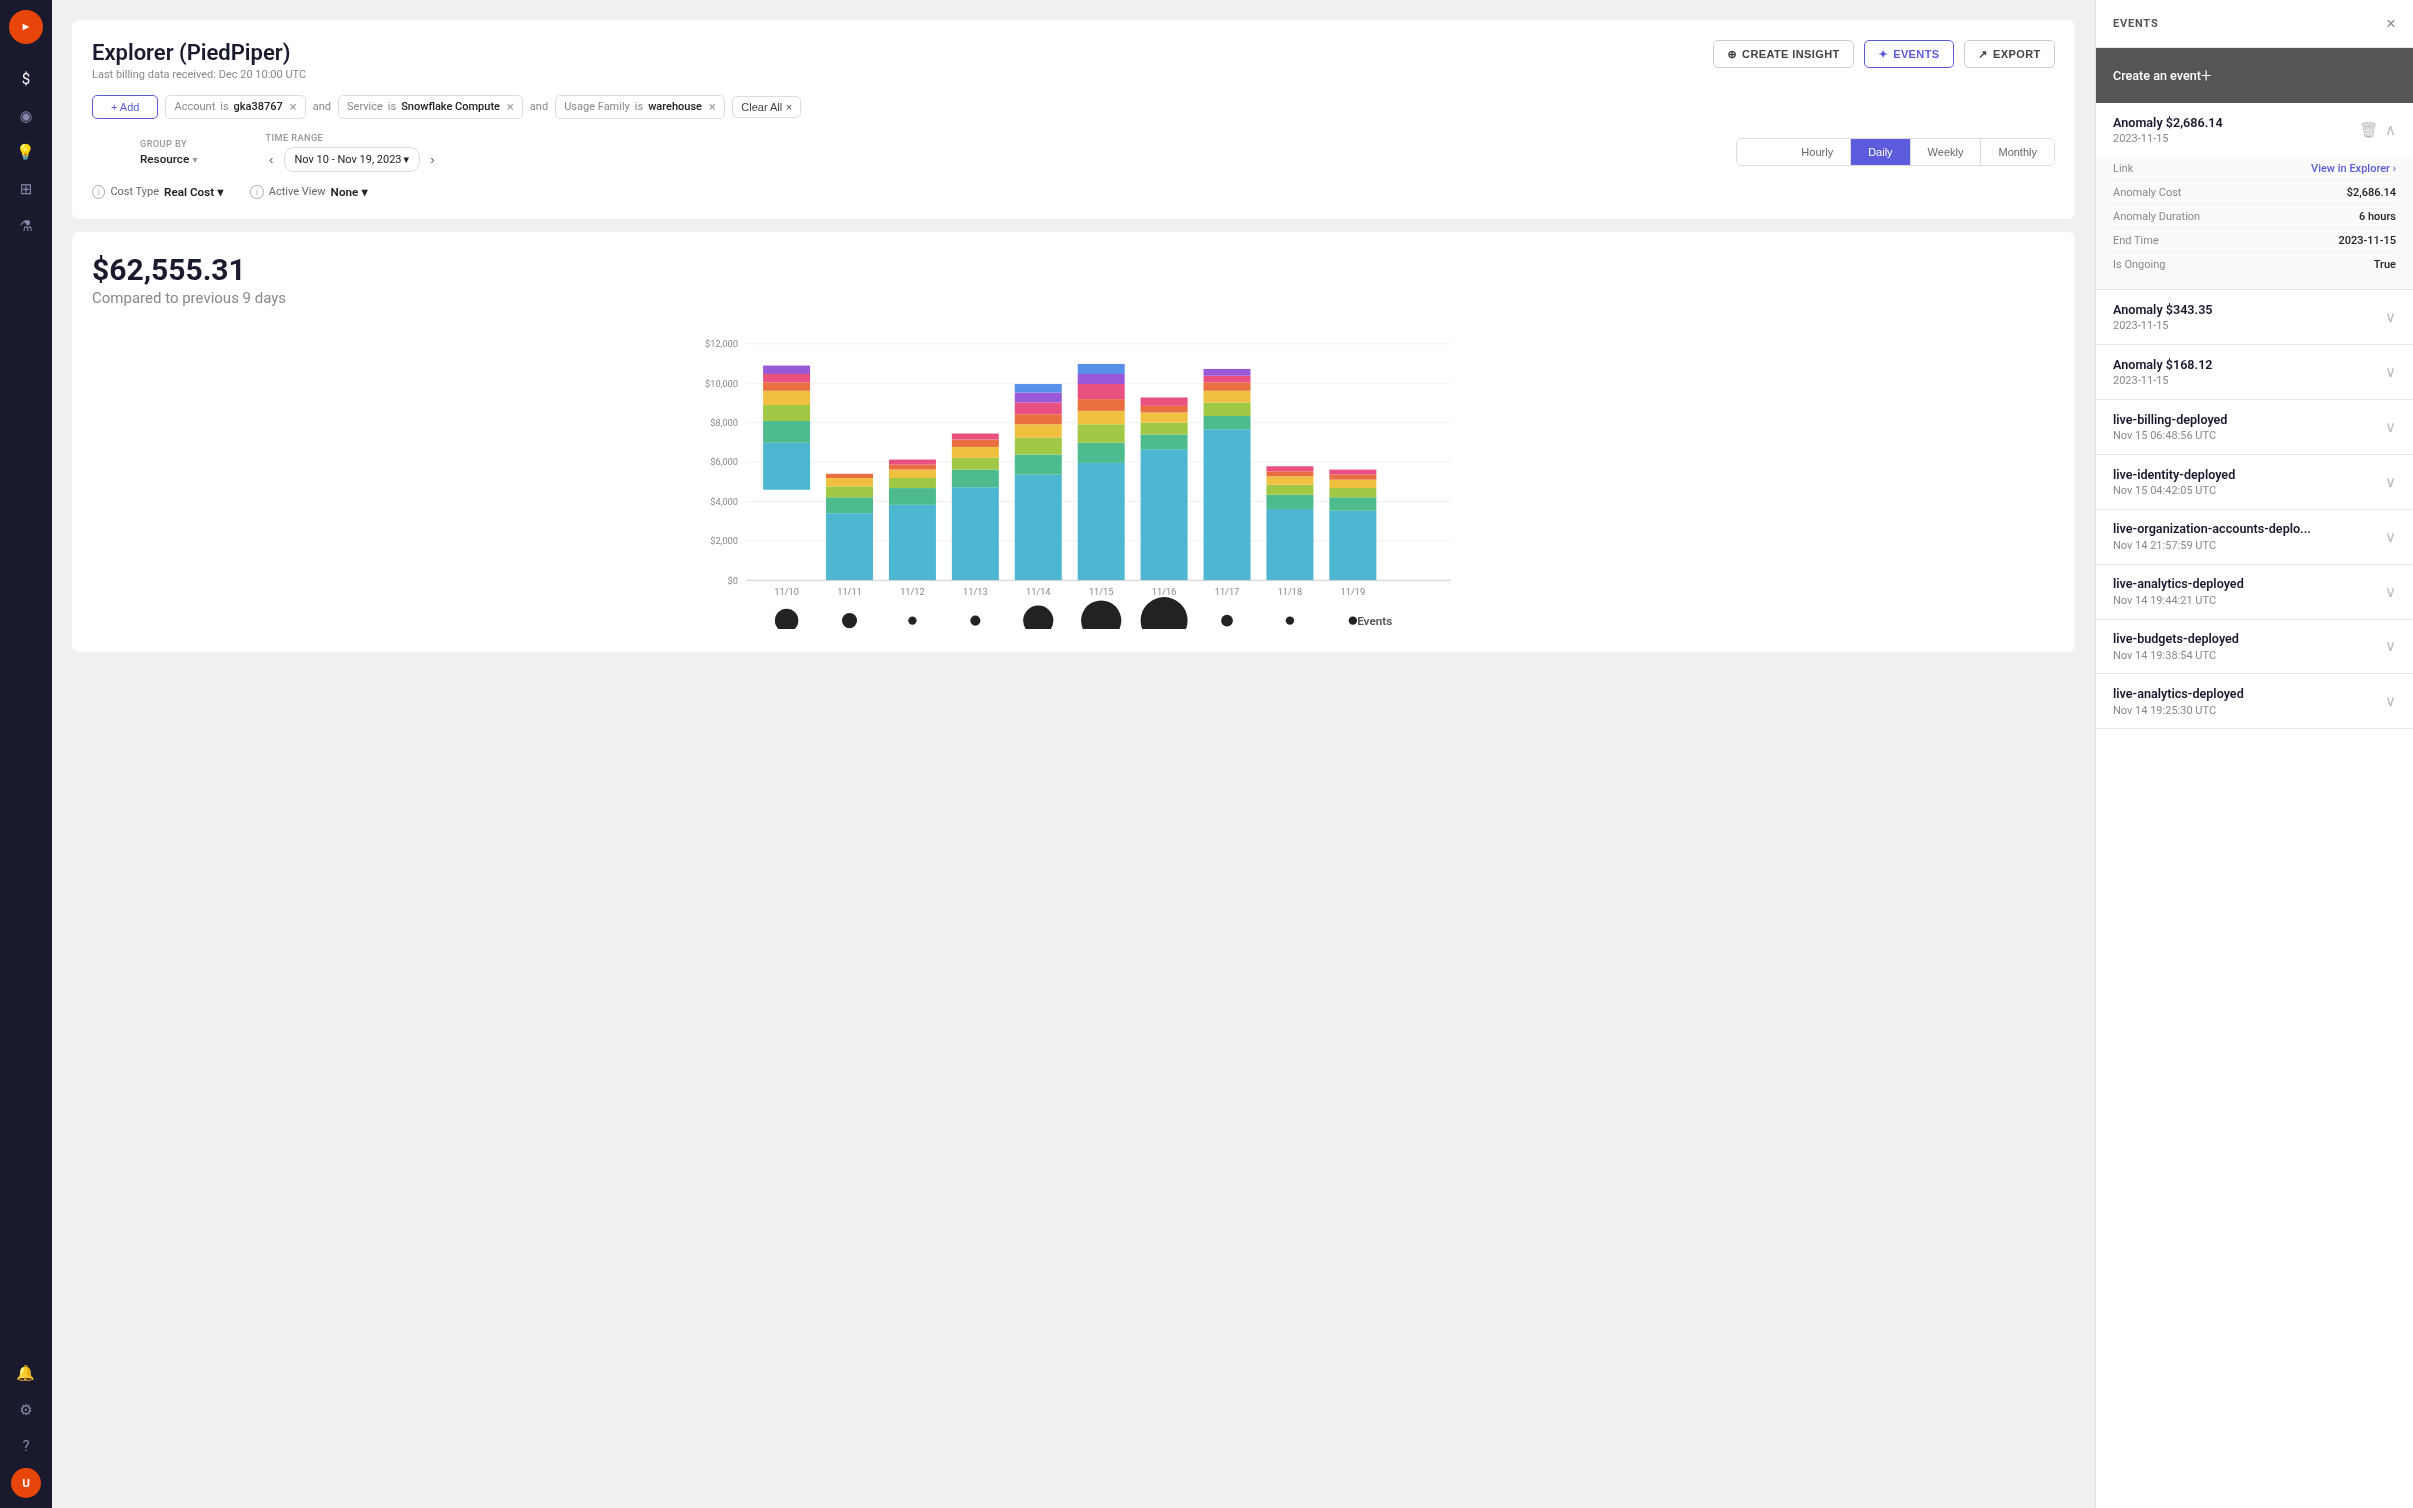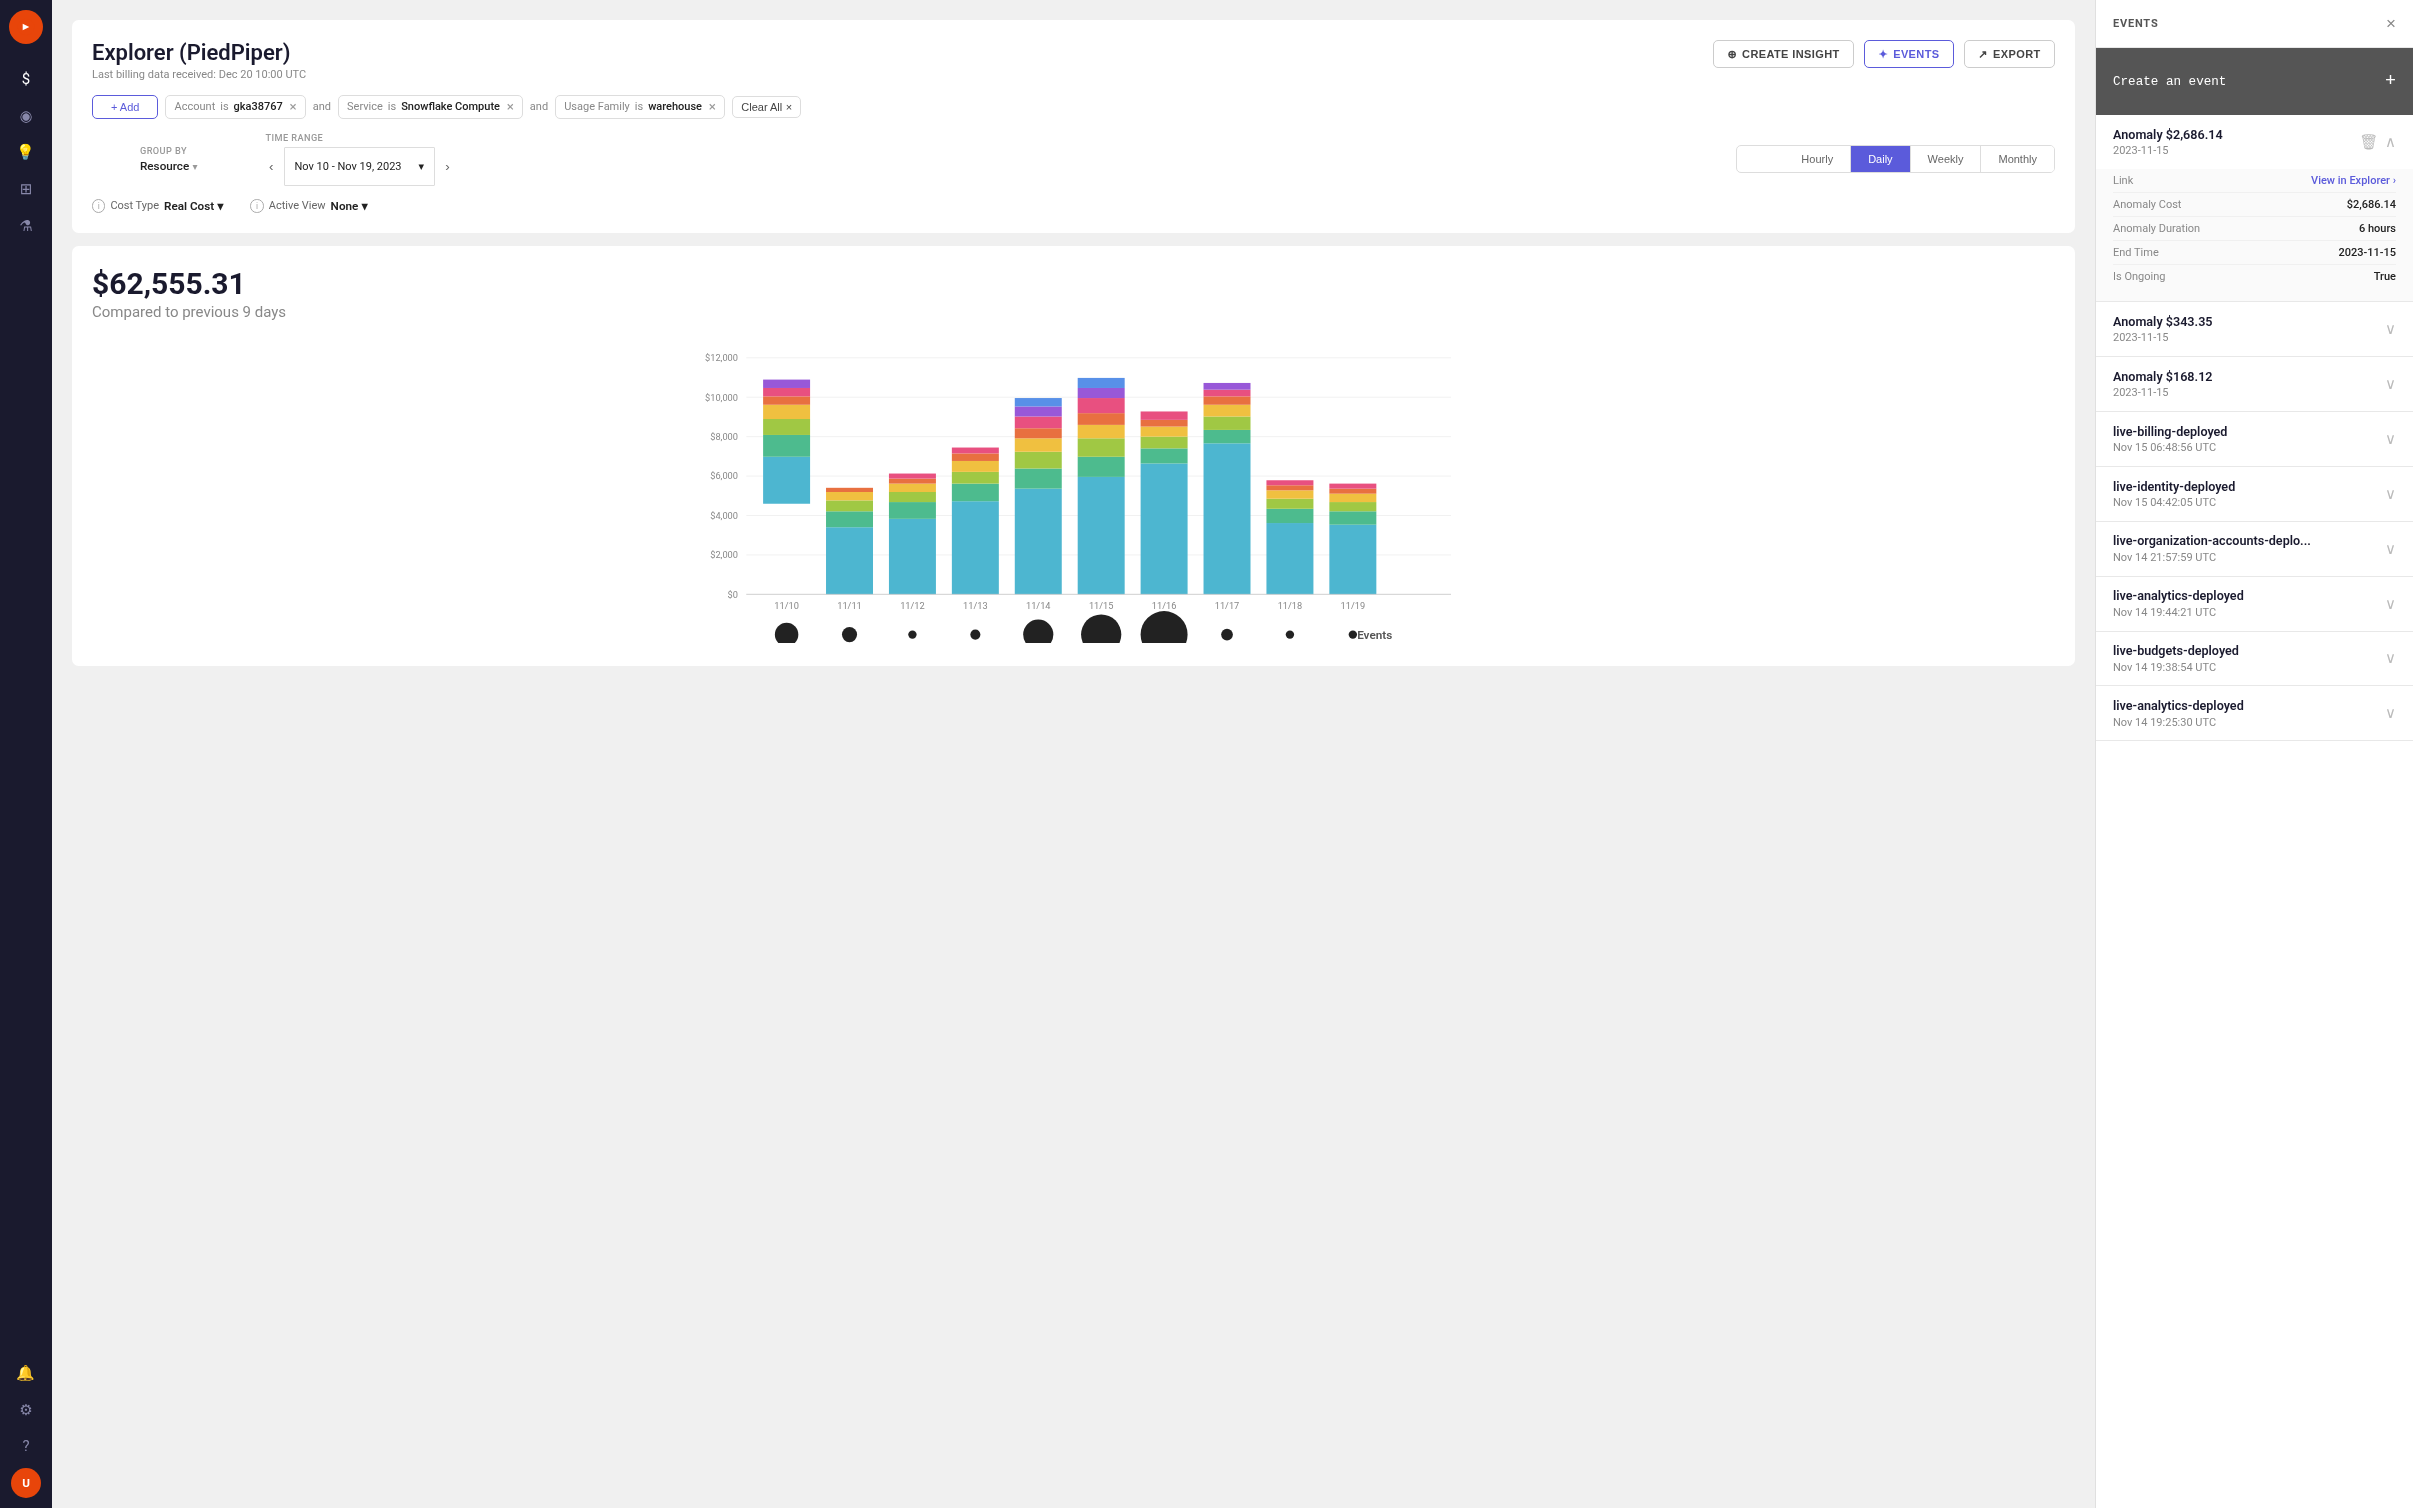--- a/index.html
+++ b/index.html
@@ -210,24 +210,24 @@
       border: none;
       cursor: pointer;
       color: #666;
       font-size: 13.4px;
       padding: 3.4px;
     }
 
     .time-range-select {
       display: flex;
       align-items: center;
-      gap: 17px;
-      padding: 12px 10px;
+      gap: 2px;
+      padding: 5px 10px;
       border: 0.8px solid #ddd;
-      border-radius: 1px;
+      border-radius: 10px;
       background: white;
       cursor: pointer;
       font-size: 11px;
       color: #222;
     }
 
     .granularity-tabs {
       display: flex;
       border: 0.8px solid #ddd;
       border-radius: 5px;
@@ -360,25 +360,24 @@
       border: none;
       cursor: pointer;
       color: #888;
       font-size: 17px;
       line-height: 1;
     }
 
     .create-event-row {
       display: flex;
       align-items: center;
-      justify-content: space-between;
-      padding: 23px 17px;
+      justify-content: flex-start;
+      padding: 17px 17px;
       background: #555;
       cursor: pointer;
-      font-family: Liberation Mono, monospace;
     }
 
     .create-event-text {
       font-size: 12.6px;
       color: white;
       font-weight: 500;
     }
 
     .create-event-plus {
       color: white;

